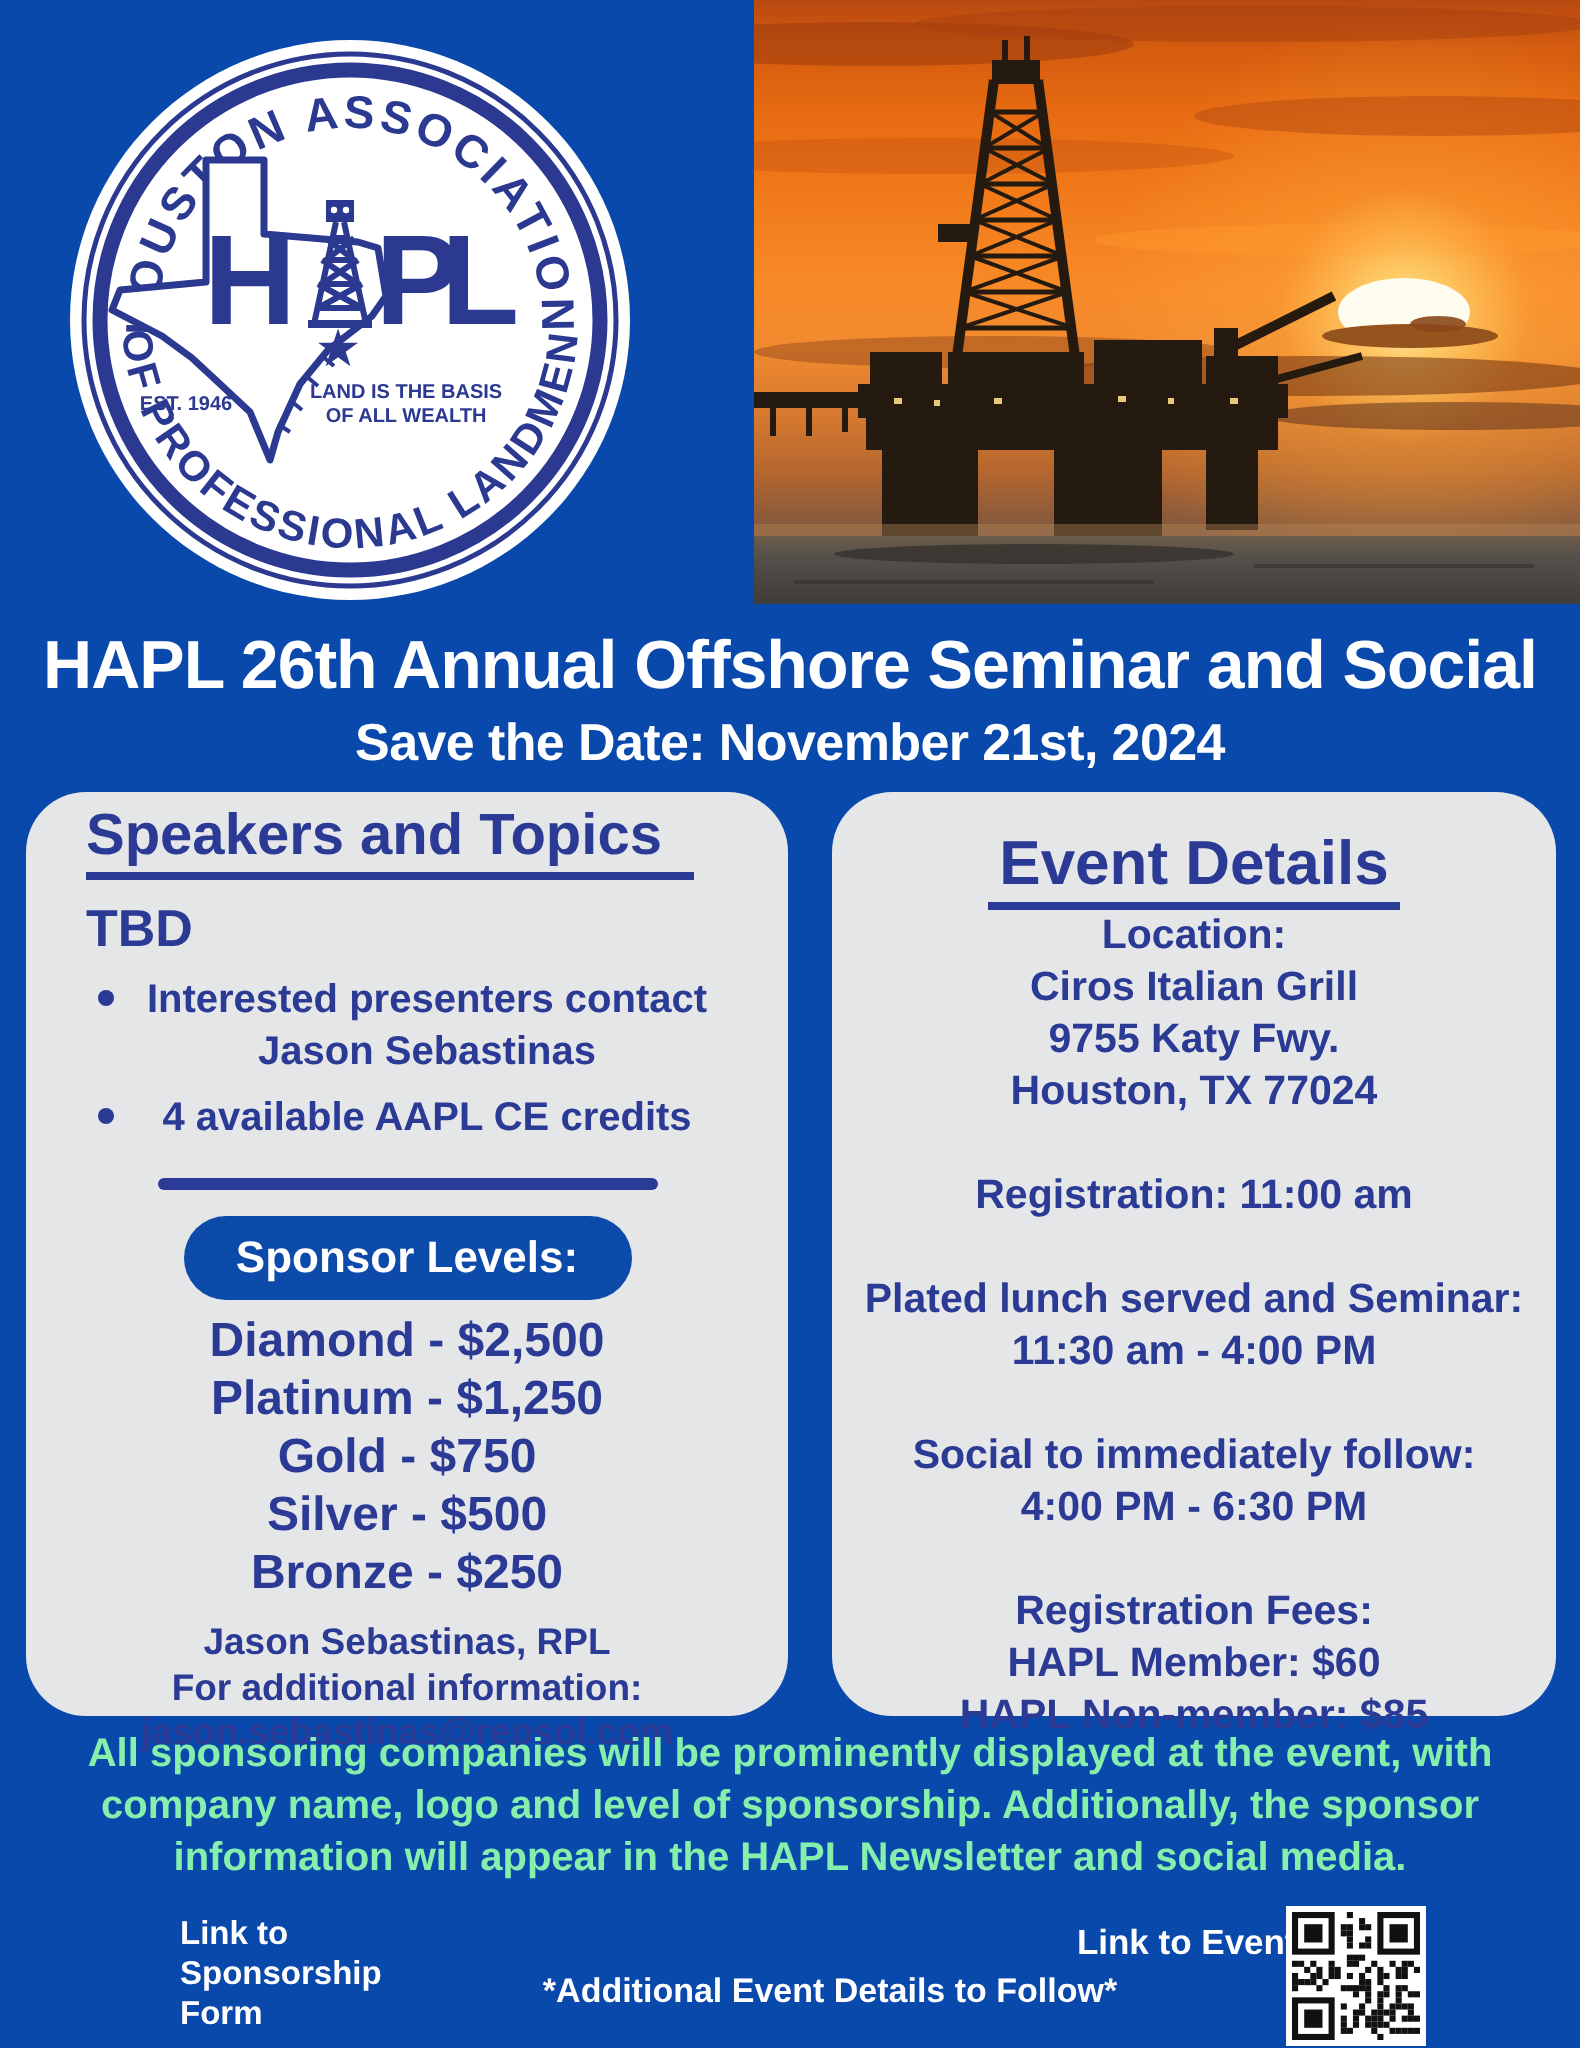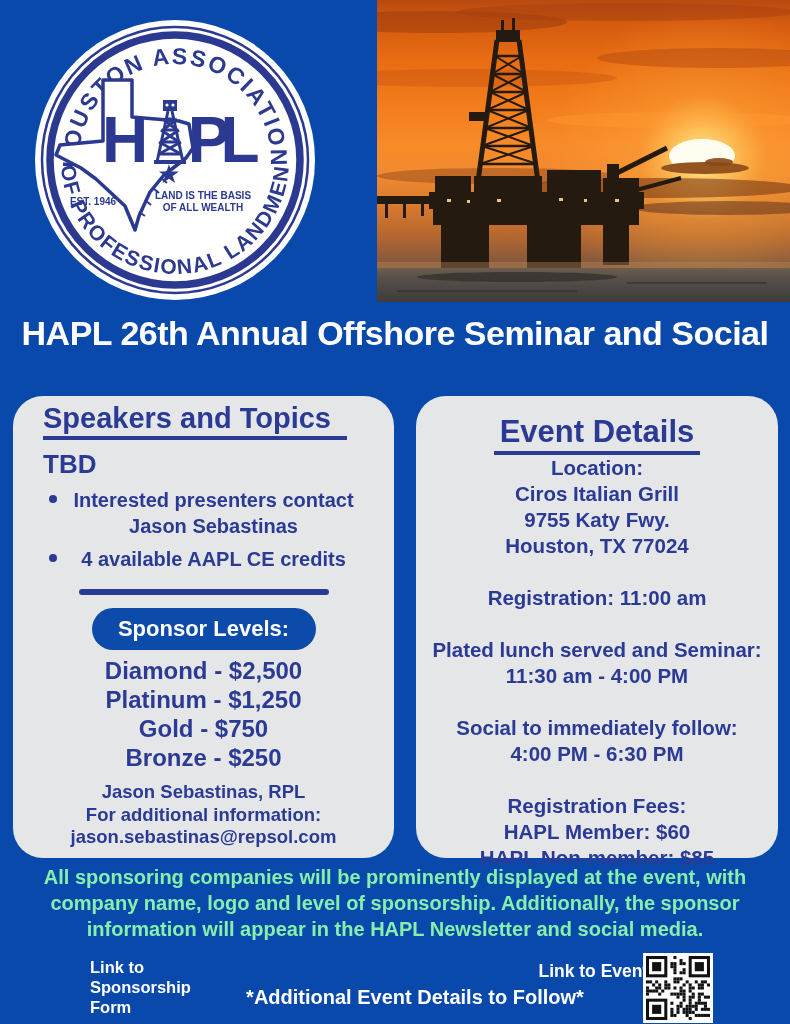--- a/index.html
+++ b/index.html
@@ -49,21 +49,21 @@
   .ep-gap{height:26px;}
 
   
   .footer-note{position:absolute;left:5px;top:864px;width:780px;text-align:center;
     color:#86efac;font-size:20px;font-weight:bold;line-height:26px;margin:0;}
   .link-sponsorship{position:absolute;left:90px;top:957px;width:110px;color:#ffffff;
     font-size:16.5px;font-weight:bold;line-height:20px;cursor:pointer;}
   .link-event{position:absolute;left:95px;top:961px;width:600px;text-align:right;color:#ffffff;
     font-size:17.5px;font-weight:bold;cursor:pointer;}
   .additional{position:absolute;left:135px;top:986px;width:560px;text-align:center;color:#ffffff;
-    font-size:20px;font-weight:bold;}
+    font-size:17px;font-weight:bold;}
   .qr{position:absolute;left:643px;top:953px;width:70px;height:70px;background:#ffffff;
     box-sizing:border-box;padding:3px;}
 </style>
 </head>
 <body>
 
 <div class="page">
 
   <div class="photo">
     <svg width="413" height="302" viewBox="0 0 413 302">
@@ -181,40 +181,42 @@
     </g>
     <text x="134" y="163" font-size="26" fill="#2b3990" text-anchor="middle">★</text>
     <g font-family="Liberation Sans, DejaVu Sans, sans-serif" font-weight="bold" font-size="10" fill="#2b3990">
       <text x="58" y="185" text-anchor="middle">EST. 1946</text>
       <text x="168" y="179" text-anchor="middle">LAND IS THE BASIS</text>
       <text x="168" y="191" text-anchor="middle">OF ALL WEALTH</text>
     </g>
   </svg>
 
   <h1 class="title">HAPL 26th Annual Offshore Seminar and Social</h1>
+  <h2 class="subtitle">Save the Date: November 21st, 2024</h2>
 
   <section class="panel panel-left">
     <span class="sp-heading">Speakers and Topics</span>
     <div class="sp-tbd">TBD</div>
     <div class="bullet">
       <span class="dot"></span>
       <span class="btxt">Interested presenters contact Jason Sebastinas</span>
     </div>
     <div class="bullet">
       <span class="dot"></span>
       <span class="btxt">4 available AAPL CE credits</span>
     </div>
     <div class="divider"></div>
     <div class="pill">
       <span>Sponsor Levels:</span>
     </div>
     <div class="levels">
       <div>Diamond - $2,500</div>
       <div>Platinum - $1,250</div>
       <div>Gold - $750</div>
+      <div>Silver - $500</div>
       <div>Bronze - $250</div>
     </div>
     <div class="sp-info">
       <div>Jason Sebastinas, RPL</div>
       <div>For additional information:</div>
       <div>jason.sebastinas@repsol.com</div>
     </div>
   </section>
 
   <section class="panel panel-right">

